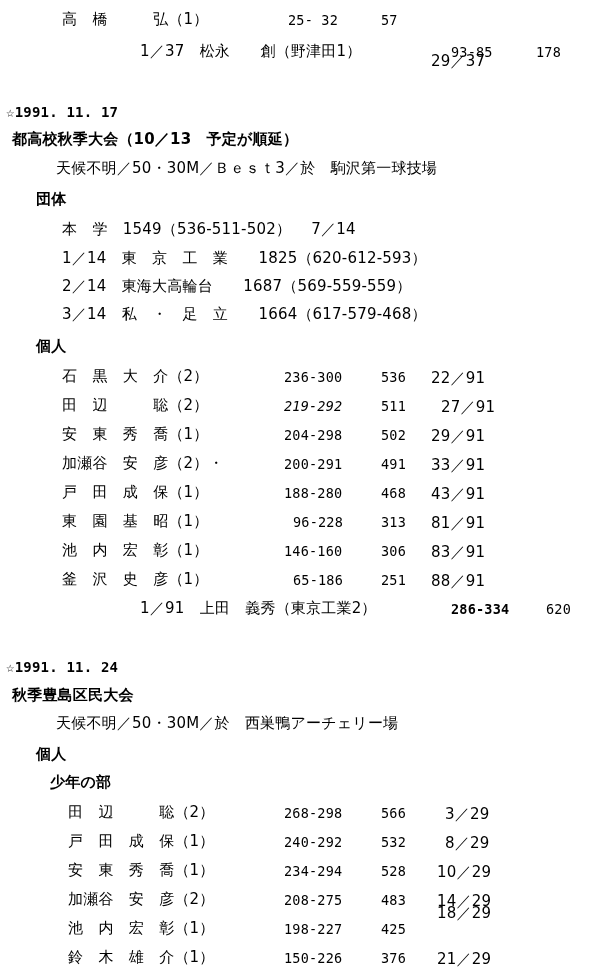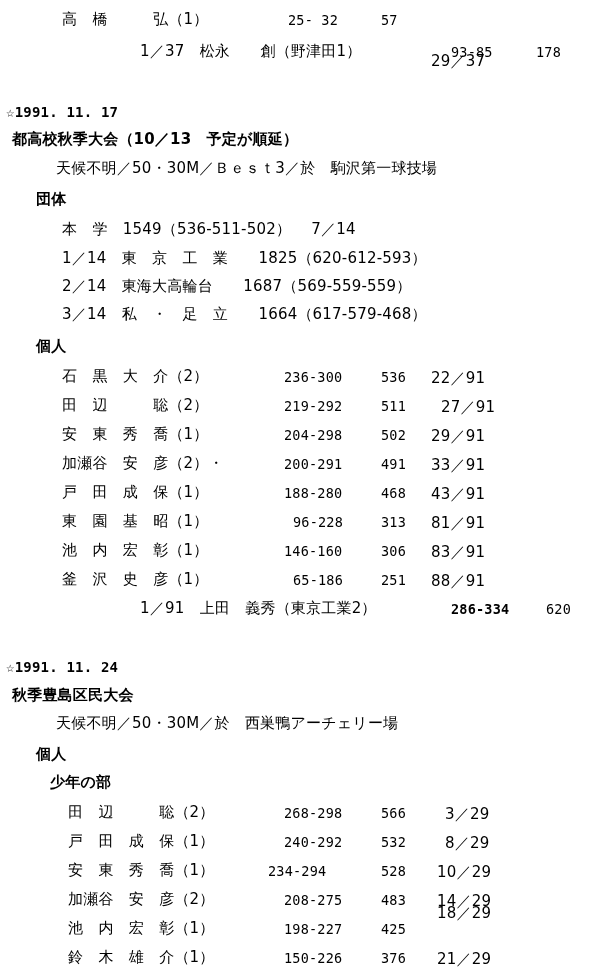--- a/index.html
+++ b/index.html
@@ -60,38 +60,38 @@
         <div class="row" style="left: 0px; top: 0px;"><span class="seg mono-h" style="left: 6px; top: 104px;">☆1991. 11. 17</span></div>
         <div class="row" style="left: 0px; top: 0px;"><span class="seg jp heading" style="left: 12px; top: 130px;">都高校秋季大会（10／13　予定が順延）</span></div>
         <div class="row" style="left: 0px; top: 0px;"><span class="seg jp" style="left: 56px; top: 159px;">天候不明／50・30M／Ｂｅｓｔ3／於　駒沢第一球技場</span></div>
         <div class="row" style="left: 0px; top: 0px;"><span class="seg jp heading" style="left: 36px; top: 190px;">団体</span></div>
         <div class="row" style="left: 0px; top: 0px;"><span class="seg jp" style="left: 62px; top: 220px;">本　学　1549（536-511-502）　 7／14</span></div>
         <div class="row" style="left: 0px; top: 0px;"><span class="seg jp" style="left: 62px; top: 249px;">1／14　東　京　工　業　　1825（620-612-593）</span></div>
         <div class="row" style="left: 0px; top: 0px;"><span class="seg jp" style="left: 62px; top: 277px;">2／14　東海大高輪台　　1687（569-559-559）</span></div>
         <div class="row" style="left: 0px; top: 0px;"><span class="seg jp" style="left: 62px; top: 305px;">3／14　私　・　足　立　　1664（617-579-468）</span></div>
         <div class="row" style="left: 0px; top: 0px;"><span class="seg jp heading" style="left: 36px; top: 337px;">個人</span></div>
         <div class="row" style="left: 0px; top: 0px;"><span class="seg jp" style="left: 62px; top: 367px;">石　黒　大　介（2）</span><span class="seg num" style="left: 284px; top: 369px;">236-300</span><span class="seg num" style="left: 381px; top: 369px;">536</span><span class="seg jp" style="left: 431px; top: 369px;">22／91</span></div>
-        <div class="row" style="left: 0px; top: 0px;"><span class="seg jp" style="left: 62px; top: 396px;">田　辺　　　聡（2）</span><span class="seg num" style="left: 284px; top: 398px;">219-292</span><span class="seg num" style="left: 381px; top: 398px;">511</span><span class="seg jp" style="left: 441px; top: 398px;">27／91</span></div>
+        <div class="row" style="left: 0px; top: 0px;"><span class="seg jp" style="left: 62px; top: 396px;">田　辺　　　聡（2）</span><span class="seg num" style="left: 284px; top: 398px; font-style: italic;">219-292</span><span class="seg num" style="left: 381px; top: 398px;">511</span><span class="seg jp" style="left: 441px; top: 398px;">27／91</span></div>
         <div class="row" style="left: 0px; top: 0px;"><span class="seg jp" style="left: 62px; top: 425px;">安　東　秀　喬（1）</span><span class="seg num" style="left: 284px; top: 427px;">204-298</span><span class="seg num" style="left: 381px; top: 427px;">502</span><span class="seg jp" style="left: 431px; top: 427px;">29／91</span></div>
         <div class="row" style="left: 0px; top: 0px;"><span class="seg jp" style="left: 62px; top: 454px;">加瀬谷　安　彦（2）・</span><span class="seg num" style="left: 284px; top: 456px;">200-291</span><span class="seg num" style="left: 381px; top: 456px;">491</span><span class="seg jp" style="left: 431px; top: 456px;">33／91</span></div>
         <div class="row" style="left: 0px; top: 0px;"><span class="seg jp" style="left: 62px; top: 483px;">戸　田　成　保（1）</span><span class="seg num" style="left: 284px; top: 485px;">188-280</span><span class="seg num" style="left: 381px; top: 485px;">468</span><span class="seg jp" style="left: 431px; top: 485px;">43／91</span></div>
         <div class="row" style="left: 0px; top: 0px;"><span class="seg jp" style="left: 62px; top: 512px;">東　園　基　昭（1）</span><span class="seg num" style="left: 293px; top: 514px;">96-228</span><span class="seg num" style="left: 381px; top: 514px;">313</span><span class="seg jp" style="left: 431px; top: 514px;">81／91</span></div>
         <div class="row" style="left: 0px; top: 0px;"><span class="seg jp" style="left: 62px; top: 541px;">池　内　宏　彰（1）</span><span class="seg num" style="left: 284px; top: 543px;">146-160</span><span class="seg num" style="left: 381px; top: 543px;">306</span><span class="seg jp" style="left: 431px; top: 543px;">83／91</span></div>
         <div class="row" style="left: 0px; top: 0px;"><span class="seg jp" style="left: 62px; top: 570px;">釜　沢　史　彦（1）</span><span class="seg num" style="left: 293px; top: 572px;">65-186</span><span class="seg num" style="left: 381px; top: 572px;">251</span><span class="seg jp" style="left: 431px; top: 572px;">88／91</span></div>
         <div class="row" style="left: 0px; top: 0px;"><span class="seg jp" style="left: 140px; top: 599px;">1／91　上田　義秀（東京工業2）</span><span class="seg num" style="left: 451px; top: 601px; font-weight: bold;">286-334</span><span class="seg num" style="left: 546px; top: 601px;">620</span></div>
       </div>
       <div>
         <div class="row" style="left: 0px; top: 0px;"><span class="seg mono-h" style="left: 6px; top: 659px;">☆1991. 11. 24</span></div>
         <div class="row" style="left: 0px; top: 0px;"><span class="seg jp heading" style="left: 12px; top: 686px;">秋季豊島区民大会</span></div>
         <div class="row" style="left: 0px; top: 0px;"><span class="seg jp" style="left: 56px; top: 714px;">天候不明／50・30M／於　西巣鴨アーチェリー場</span></div>
         <div class="row" style="left: 0px; top: 0px;"><span class="seg jp heading" style="left: 36px; top: 745px;">個人</span></div>
         <div class="row" style="left: 0px; top: 0px;"><span class="seg jp heading" style="left: 50px; top: 773px;">少年の部</span></div>
         <div class="row" style="left: 0px; top: 0px;"><span class="seg jp" style="left: 68px; top: 803px;">田　辺　　　聡（2）</span><span class="seg num" style="left: 284px; top: 805px;">268-298</span><span class="seg num" style="left: 381px; top: 805px;">566</span><span class="seg jp" style="left: 445px; top: 805px;">3／29</span></div>
         <div class="row" style="left: 0px; top: 0px;"><span class="seg jp" style="left: 68px; top: 832px;">戸　田　成　保（1）</span><span class="seg num" style="left: 284px; top: 834px;">240-292</span><span class="seg num" style="left: 381px; top: 834px;">532</span><span class="seg jp" style="left: 445px; top: 834px;">8／29</span></div>
-        <div class="row" style="left: 0px; top: 0px;"><span class="seg jp" style="left: 68px; top: 861px;">安　東　秀　喬（1）</span><span class="seg num" style="left: 268px; top: 863px;">234-294</span><span class="seg num" style="left: 381px; top: 863px;">528</span><span class="seg jp" style="left: 437px; top: 863px;">10／29</span></div>
+        <div class="row" style="left: 0px; top: 0px;"><span class="seg jp" style="left: 68px; top: 861px;">安　東　秀　喬（1）</span><span class="seg num" style="left: 284px; top: 863px;">234-294</span><span class="seg num" style="left: 381px; top: 863px;">528</span><span class="seg jp" style="left: 437px; top: 863px;">10／29</span></div>
         <div class="row" style="left: 0px; top: 0px;"><span class="seg jp" style="left: 68px; top: 890px;">加瀬谷　安　彦（2）</span><span class="seg num" style="left: 284px; top: 892px;">208-275</span><span class="seg num" style="left: 381px; top: 892px;">483</span><span class="seg jp" style="left: 437px; top: 892px;">14／29</span></div>
         <div class="row" style="left: 0px; top: 0px;"><span class="seg jp" style="left: 68px; top: 919px;">池　内　宏　彰（1）</span><span class="seg num" style="left: 284px; top: 921px;">198-227</span><span class="seg num" style="left: 381px; top: 921px;">425</span><span class="seg jp" style="left: 437px; top: 904px;">18／29</span></div>
         <div class="row" style="left: 0px; top: 0px;"><span class="seg jp" style="left: 68px; top: 948px;">鈴　木　雄　介（1）</span><span class="seg num" style="left: 284px; top: 950px;">150-226</span><span class="seg num" style="left: 381px; top: 950px;">376</span><span class="seg jp" style="left: 437px; top: 950px;">21／29</span></div>
         <div class="row" style="left: 0px; top: 0px;"></div>
         <div class="row" style="left: 0px; top: 0px;"></div>
       </div>
     </div>
 </div>
 
 </body></html>

